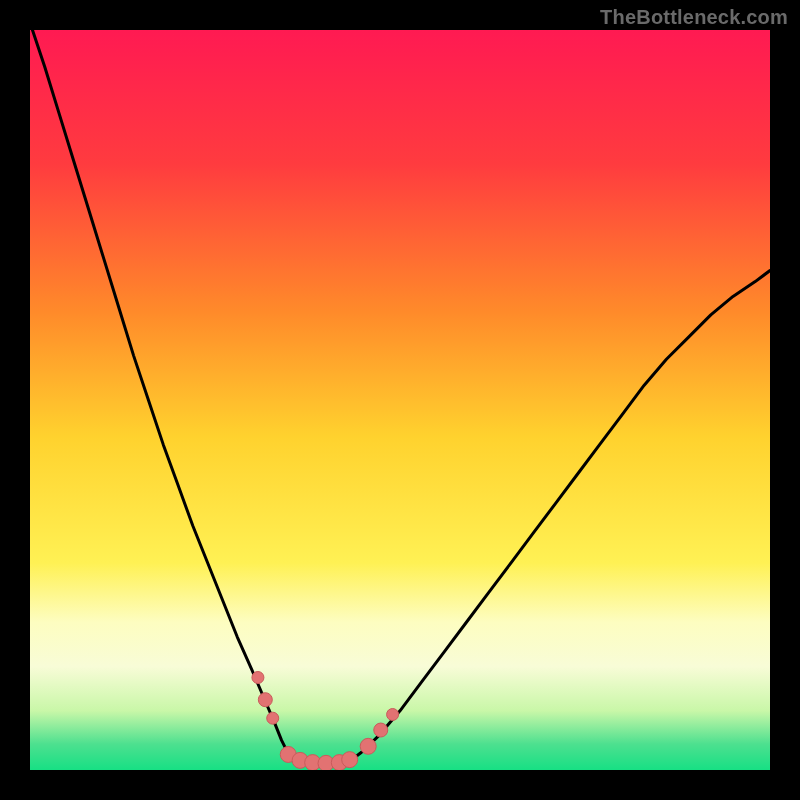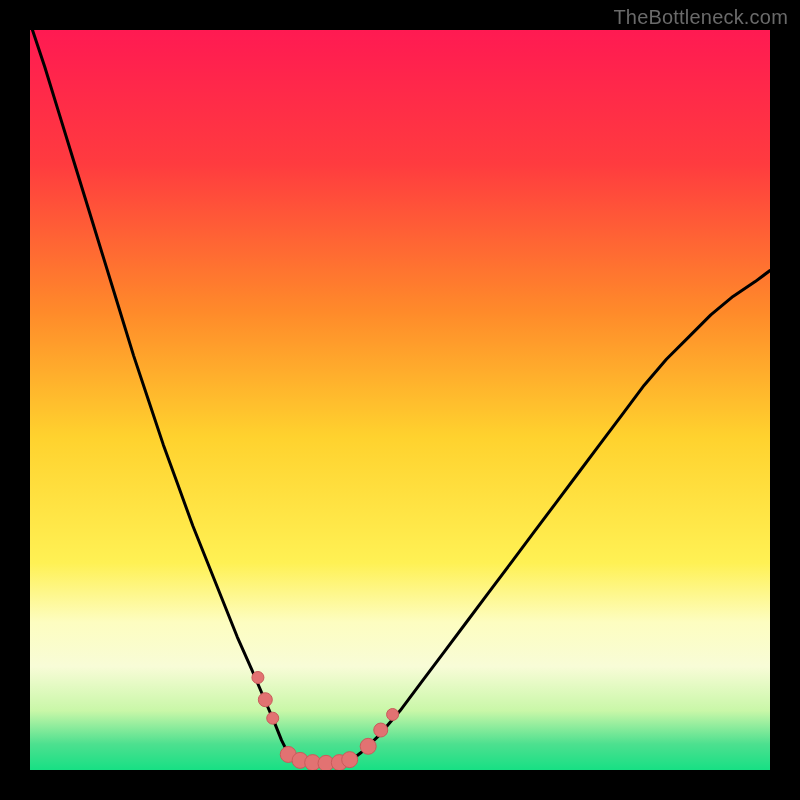--- a/index.html
+++ b/index.html
@@ -24,21 +24,21 @@
     width: 740px;
     height: 740px;
     overflow: hidden;
   }
   .watermark {
     position: absolute;
     top: 6px;
     right: 12px;
     color: #6a6a6a;
     font-size: 20px;
-    font-weight: 400;
+    font-weight: 700;
     letter-spacing: 0.2px;
     user-select: none;
   }
   svg { display: block; }
 </style>
 </head>
 <body>
 
 <div class="frame">
   <div class="watermark">TheBottleneck.com</div>

